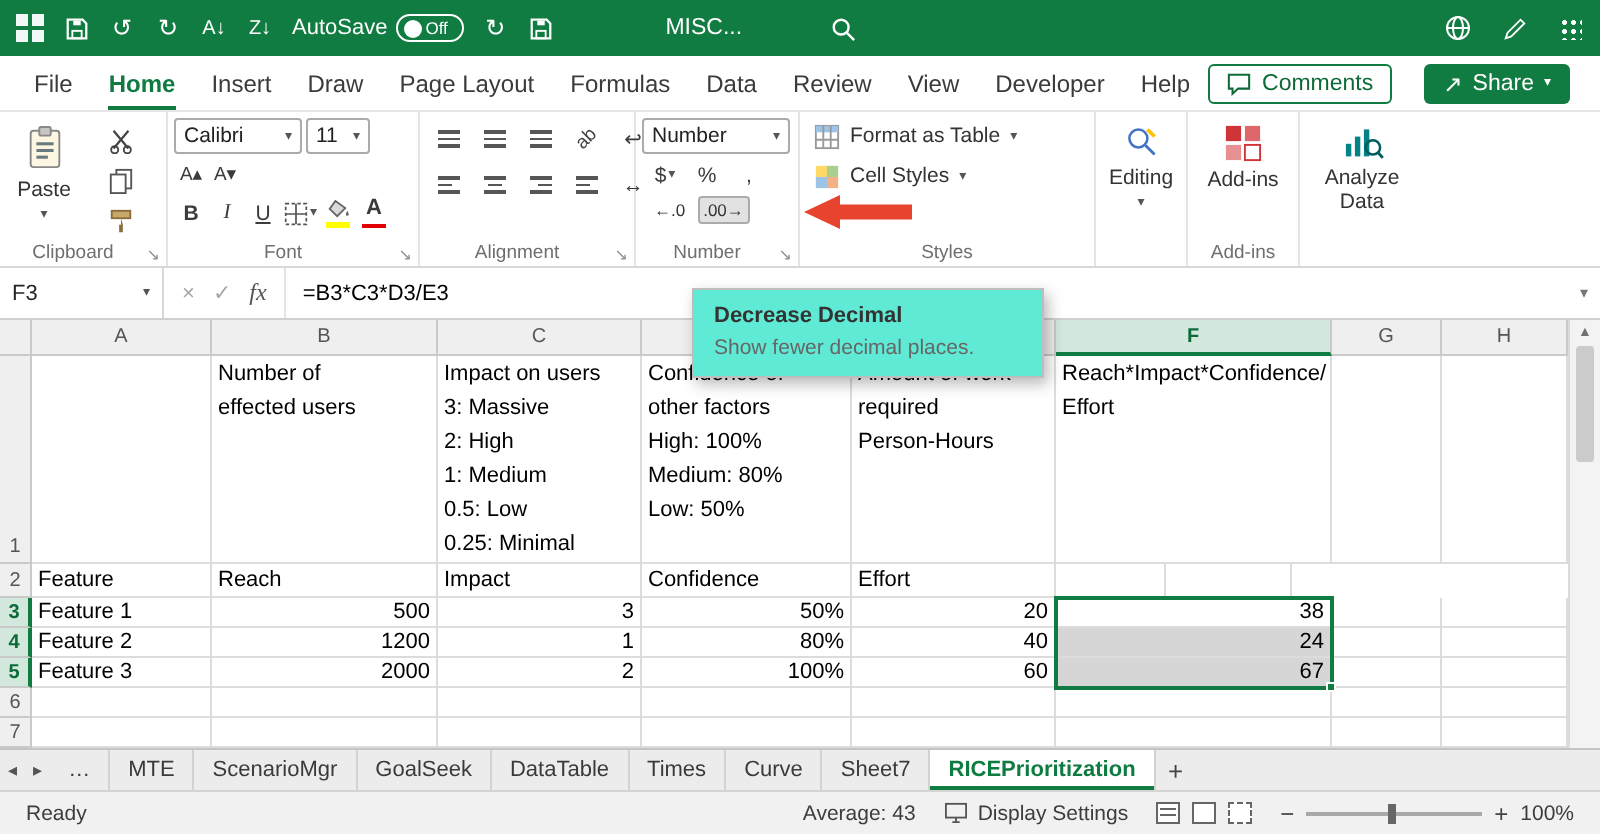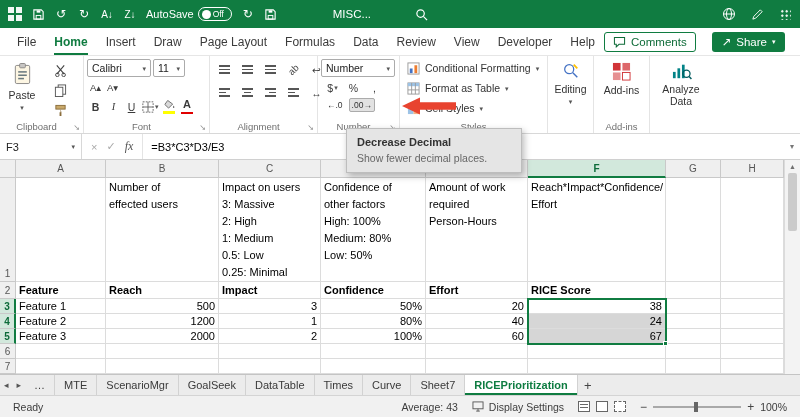--- a/index.html
+++ b/index.html
@@ -62,31 +62,31 @@
 .sheet{position:absolute;left:0;top:160px;width:784px;background:#fff}
 .srow{display:flex}
 .cRH{width:16px}.cA{width:90px}.cB{width:113px}.cC{width:102px}.cD{width:105px}.cE{width:102px}.cF{width:138px}.cG{width:55px}.cH{width:63px}
 .srow>div{flex:none}
 .hcell{background:#EFEFEF;border-right:1px solid #C9C9C9;border-bottom:1px solid #C9C9C9;display:flex;align-items:center;justify-content:center;font-size:10px;color:#555}
 .hcell.sel{background:#D2E8DC;color:#0C6B39;border-bottom:2px solid #107C41;font-weight:bold}
 .rhsel{background:#D2E8DC;color:#0C6B39;border-right:2px solid #107C41;font-weight:bold}
 .cell{border-right:1px solid #DCDCDC;border-bottom:1px solid #DCDCDC;font-size:11px;padding:0 3px;display:flex;align-items:center;overflow:hidden;background:#fff;color:#000}
 .cell.num{justify-content:flex-end}
 .cell.multi{align-items:flex-start;white-space:pre-line;line-height:17px;padding-top:1px}
-.cell.b{font-weight:bold}
+.cell.b{font-weight:normal}
 .cell.gray{background:#D6D6D6}
 .h18{height:18px}.h104{height:104px}.h17{height:17px}.h15{height:15px}
 .selbox{position:absolute;left:527px;top:138px;width:140px;height:47px;border:2px solid #107C41;pointer-events:none}
 .fillhandle{position:absolute;right:-3px;bottom:-3px;width:5px;height:5px;background:#107C41;border:1px solid #fff}
 
 .vscroll{position:absolute;right:0;top:160px;width:16px;height:214px;background:#F3F3F3;border-left:1px solid #DBDBDB;display:flex;flex-direction:column;align-items:center}
 .varrow{font-size:7px;color:#707070;padding:3px 0 1px}
 .vthumb{width:9px;height:58px;background:#CBCBCB;border-radius:2px;margin-top:2px}
 
-.tooltip{position:absolute;left:346px;top:128px;width:176px;background:#e5e5e5;border:1px solid #BDBDBD;box-shadow:2px 3px 7px rgba(0,0,0,.28);z-index:50;padding:7px 10px 8px}
+.tooltip{position:absolute;left:346px;top:144px;width:176px;background:#5eead4;border:1px solid #BDBDBD;box-shadow:2px 3px 7px rgba(0,0,0,.28);z-index:50;padding:7px 10px 8px}
 .tt{font-size:11px;font-weight:bold;color:#333;margin-bottom:4px}
 .tb{font-size:10.5px;color:#666}
 .redarrow{position:absolute;left:401px;top:96px;z-index:60}
 
 .tabsbar{position:absolute;left:0;top:374px;right:0;height:21px;background:#ECECEC;border-top:1px solid #C4C4C4;display:flex;align-items:stretch;font-size:11px}
 .tnav{display:flex;align-items:center;padding:0 4px;color:#555;font-size:9px}
 .stab{padding:0 9px;display:flex;align-items:center;color:#3a3a3a;border-right:1px solid #D2D2D2;white-space:nowrap}
 .stab.active{background:#ffffff;color:#0E7C41;font-weight:bold;box-shadow:inset 0 -2px 0 #107C41}
 .addtab{display:flex;align-items:center;justify-content:center;width:20px;color:#444;font-size:13px}
 
@@ -359,29 +359,20 @@
       <span class="decbtn hovered">.00→</span>
     </div>
     <div class="rglabel">Number</div>
     <span class="rlauncher">↘</span>
   </div>
 
   <div class="rgroup" style="width:148px">
     <div class="stylerow">
       <svg width="13" height="13" viewBox="0 0 14 14">
           <rect x="1" y="1" width="12" height="12" fill="#fff" stroke="#999"></rect>
-          <rect x="3" y="7" width="3" height="5" fill="#4472C4"></rect>
-          <rect x="8" y="3.5" width="3" height="8.5" fill="#ED7D31"></rect>
-        </svg>
-      <span>Conditional Formatting</span>
-      <span class="dd">▾</span>
-    </div>
-    <div class="stylerow">
-      <svg width="13" height="13" viewBox="0 0 14 14">
-          <rect x="1" y="1" width="12" height="12" fill="#fff" stroke="#999"></rect>
           <rect x="1" y="1" width="12" height="3.5" fill="#9DC3E6"></rect>
           <path d="M1 8.5 H13 M5 1 V13 M9 1 V13" stroke="#999"></path>
         </svg>
       <span>Format as Table</span>
       <span class="dd">▾</span>
     </div>
     <div class="stylerow">
       <svg width="13" height="13" viewBox="0 0 14 14">
           <rect x="1" y="1" width="6" height="6" fill="#FFD966"></rect>
           <rect x="7" y="1" width="6" height="6" fill="#A9D08E"></rect>
@@ -495,21 +486,20 @@
     <div class="cell cH"></div>
   </div>
 
   <div class="srow h17">
     <div class="hcell cRH">2</div>
     <div class="cell cA b">Feature</div>
     <div class="cell cB b">Reach</div>
     <div class="cell cC b">Impact</div>
     <div class="cell cD b">Confidence</div>
     <div class="cell cE b">Effort</div>
-    <div class="cell cF b">RICE Score</div>
     <div class="cell cG"></div>
     <div class="cell cH"></div>
   </div>
 
   <div class="srow h15">
     <div class="hcell cRH rhsel">3</div>
     <div class="cell cA">Feature 1</div>
     <div class="cell cB num">500</div>
     <div class="cell cC num">3</div>
     <div class="cell cD num">50%</div>

